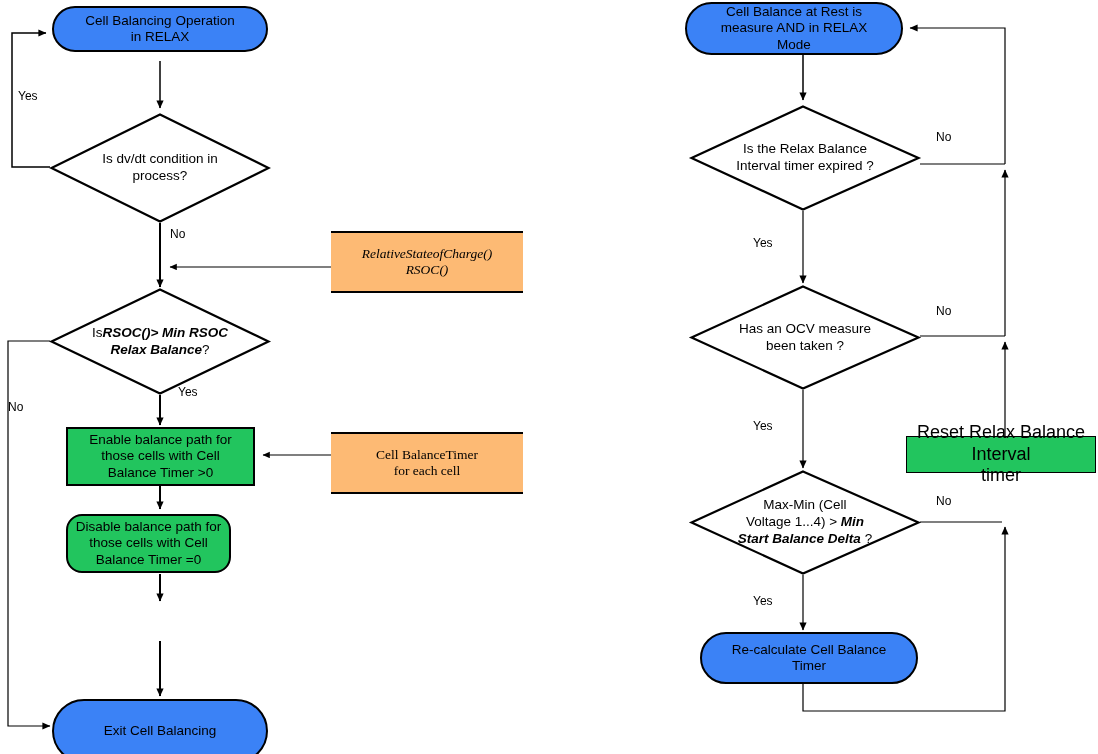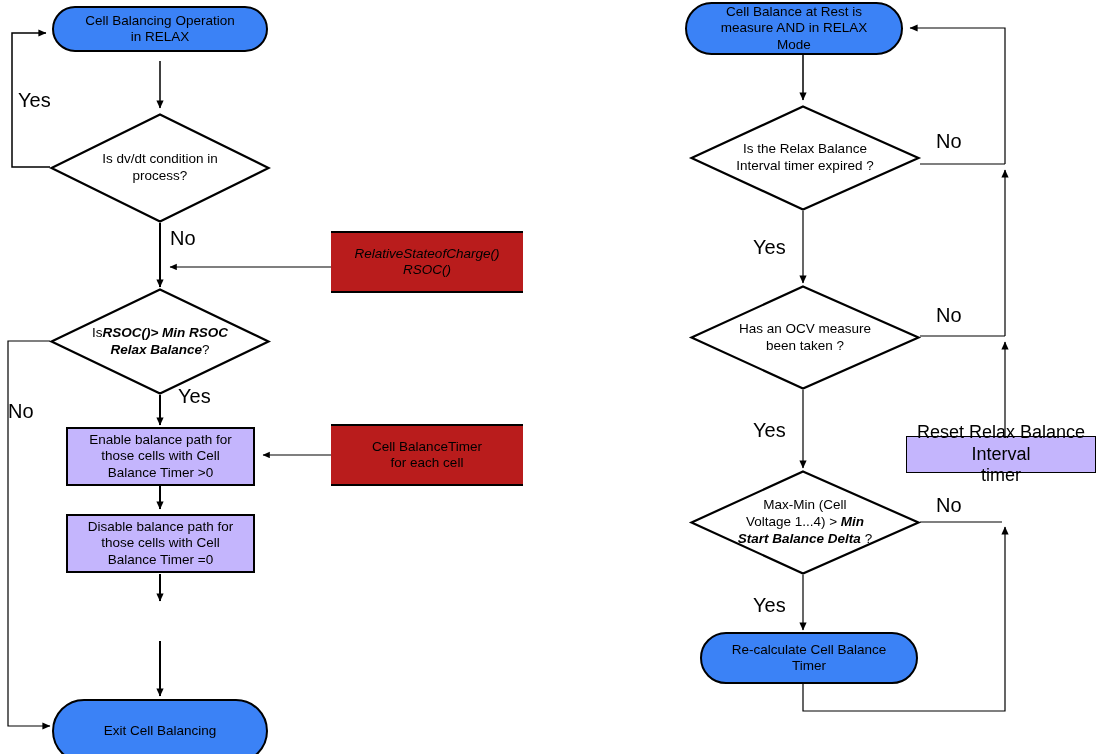--- a/index.html
+++ b/index.html
@@ -37,36 +37,38 @@
     color: #000;
   }
   .node.terminator {
     border: 2.2px solid #000;
     border-radius: 999px;
     background: #3b82f6;
     font-size: 13.5px;
   }
   .node.process {
     border: 2.2px solid #000;
-    background: #c4b5fd;
+    background: #22c55e;
     font-size: 13.5px;
     text-align: center;
   }
   .node.process.thin {
     border-width: 1.4px;
   }
   .node.annotation {
     border-top: 2.2px solid #000;
     border-bottom: 2.2px solid #000;
-    background: #b91c1c;
+    background: #fdba74;
     font-size: 13.5px;
     font-style: italic;
+    font-family: Liberation Serif, serif;
   }
   .node.annotation.upright {
     font-style: normal;
+    margin-top: 8px;
   }
   .decision {
     position: absolute;
   }
   .decision svg {
     position: absolute;
     left: 0;
     top: 0;
     overflow: visible;
   }
@@ -80,21 +82,21 @@
     align-items: center;
     justify-content: center;
     text-align: center;
     font-size: 13.5px;
     line-height: 1.24;
     padding: 0 14px;
     box-sizing: border-box;
   }
   .edge-label {
     position: absolute;
-    font-size: 20px;
+    font-size: 12px;
     color: #000;
     white-space: nowrap;
   }
   .bi { font-weight: bold; font-style: italic; }
 </style>
 </head>
 <body>
 
 <div id="canvas">
 
@@ -207,21 +209,21 @@
   </div>
 
   <div class="node process" style="left:66px; top:427px; width:189px; height:59px;">
     <span>
       <span>Enable balance path for</span><br>
       <span>those cells with  Cell</span><br>
       <span>Balance Timer  &gt;0</span>
     </span>
   </div>
 
-  <div class="node process" style="left:66px; top:514px; width:189px; height:59px;">
+  <div class="node process" style="left:66px; top:514px; width:165px; height:59px;border-radius:16px;">
     <span>
       <span>Disable balance path for</span><br>
       <span>those cells with  Cell</span><br>
       <span>Balance Timer  =0</span>
     </span>
   </div>
 
 
   <div class="node terminator" style="left:52px; top:699px; width:216px; height:64px;">
     <span>Exit Cell Balancing</span>

